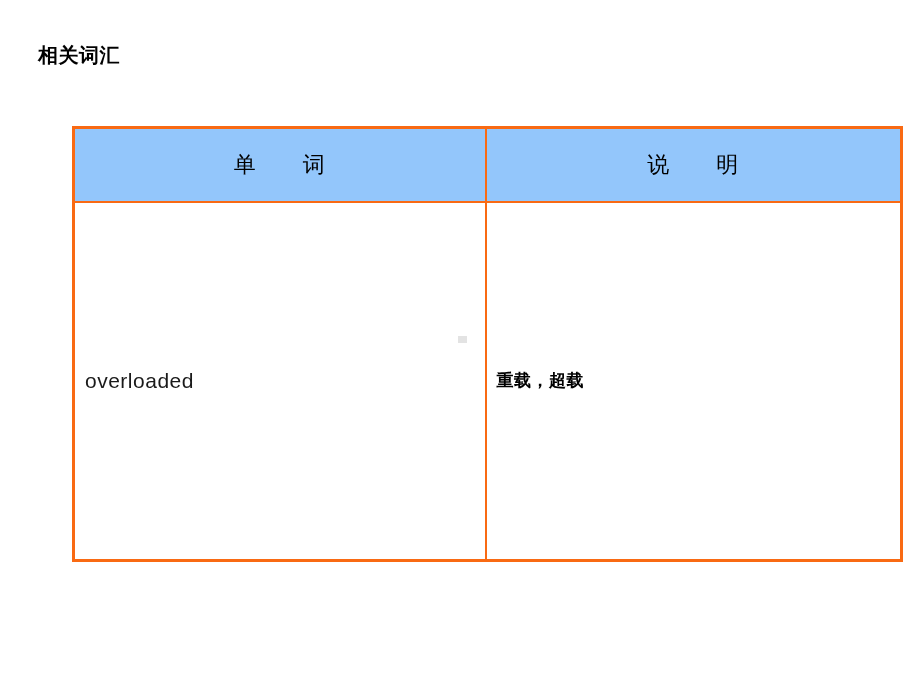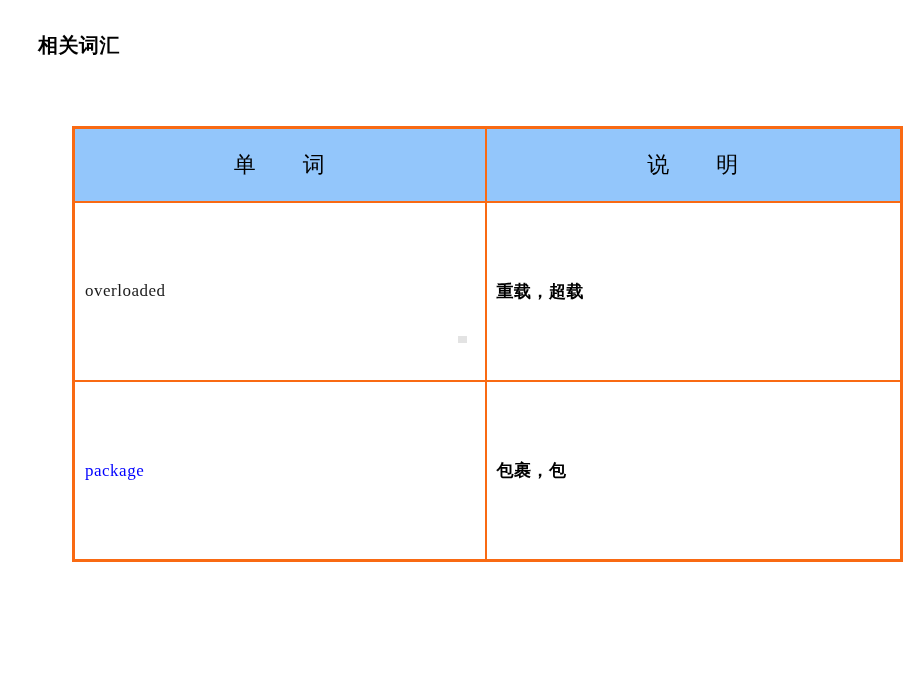--- a/index.html
+++ b/index.html
@@ -20,21 +20,21 @@
   #slide {
     position: absolute;
     inset: 0;
     background: #ffffff;
   }
 
   
   #slide-title {
     position: absolute;
     left: 38px;
-    top: 20px;
+    top: 30px;
     font-family: "DejaVu Sans", "Liberation Sans", sans-serif;
     font-size: 20px;
     font-weight: bold;
     color: #000000;
     letter-spacing: 0.5px;
     white-space: nowrap;
     line-height: 1.2;
   }
 
   
@@ -74,22 +74,22 @@
     font-weight: normal;
     font-family: "DejaVu Sans", "Liberation Sans", sans-serif;
     font-size: 22px;
     color: #000000;
     letter-spacing: 1px;
     white-space: pre;
   }
 
   
   td.cell-word {
-    font-family: Liberation Serif, serif;
-    font-size: 17px;
+    font-family: Liberation Sans, sans-serif;
+    font-size: 21px;
     letter-spacing: 0.5px;
     color: #1a1a1a;
     text-align: left;
     white-space: pre;
   }
   td.cell-word.accent {
     color: #0000ff;
   }
 
   
@@ -131,23 +131,19 @@
         <tr class="header-row">
           <th>单　　词</th>
           <th>说　　明</th>
         </tr>
       </thead>
       <tbody>
         <tr>
           <td class="cell-word">overloaded</td>
           <td class="cell-desc">重载，超载</td>
         </tr>
-        <tr>
-          <td class="cell-word accent">package</td>
-          <td class="cell-desc">包裹，包</td>
-        </tr>
       </tbody>
     </table>
   </div>
 
   <div id="artifact-mark"></div>
 
 </div>
 
 </body></html>

